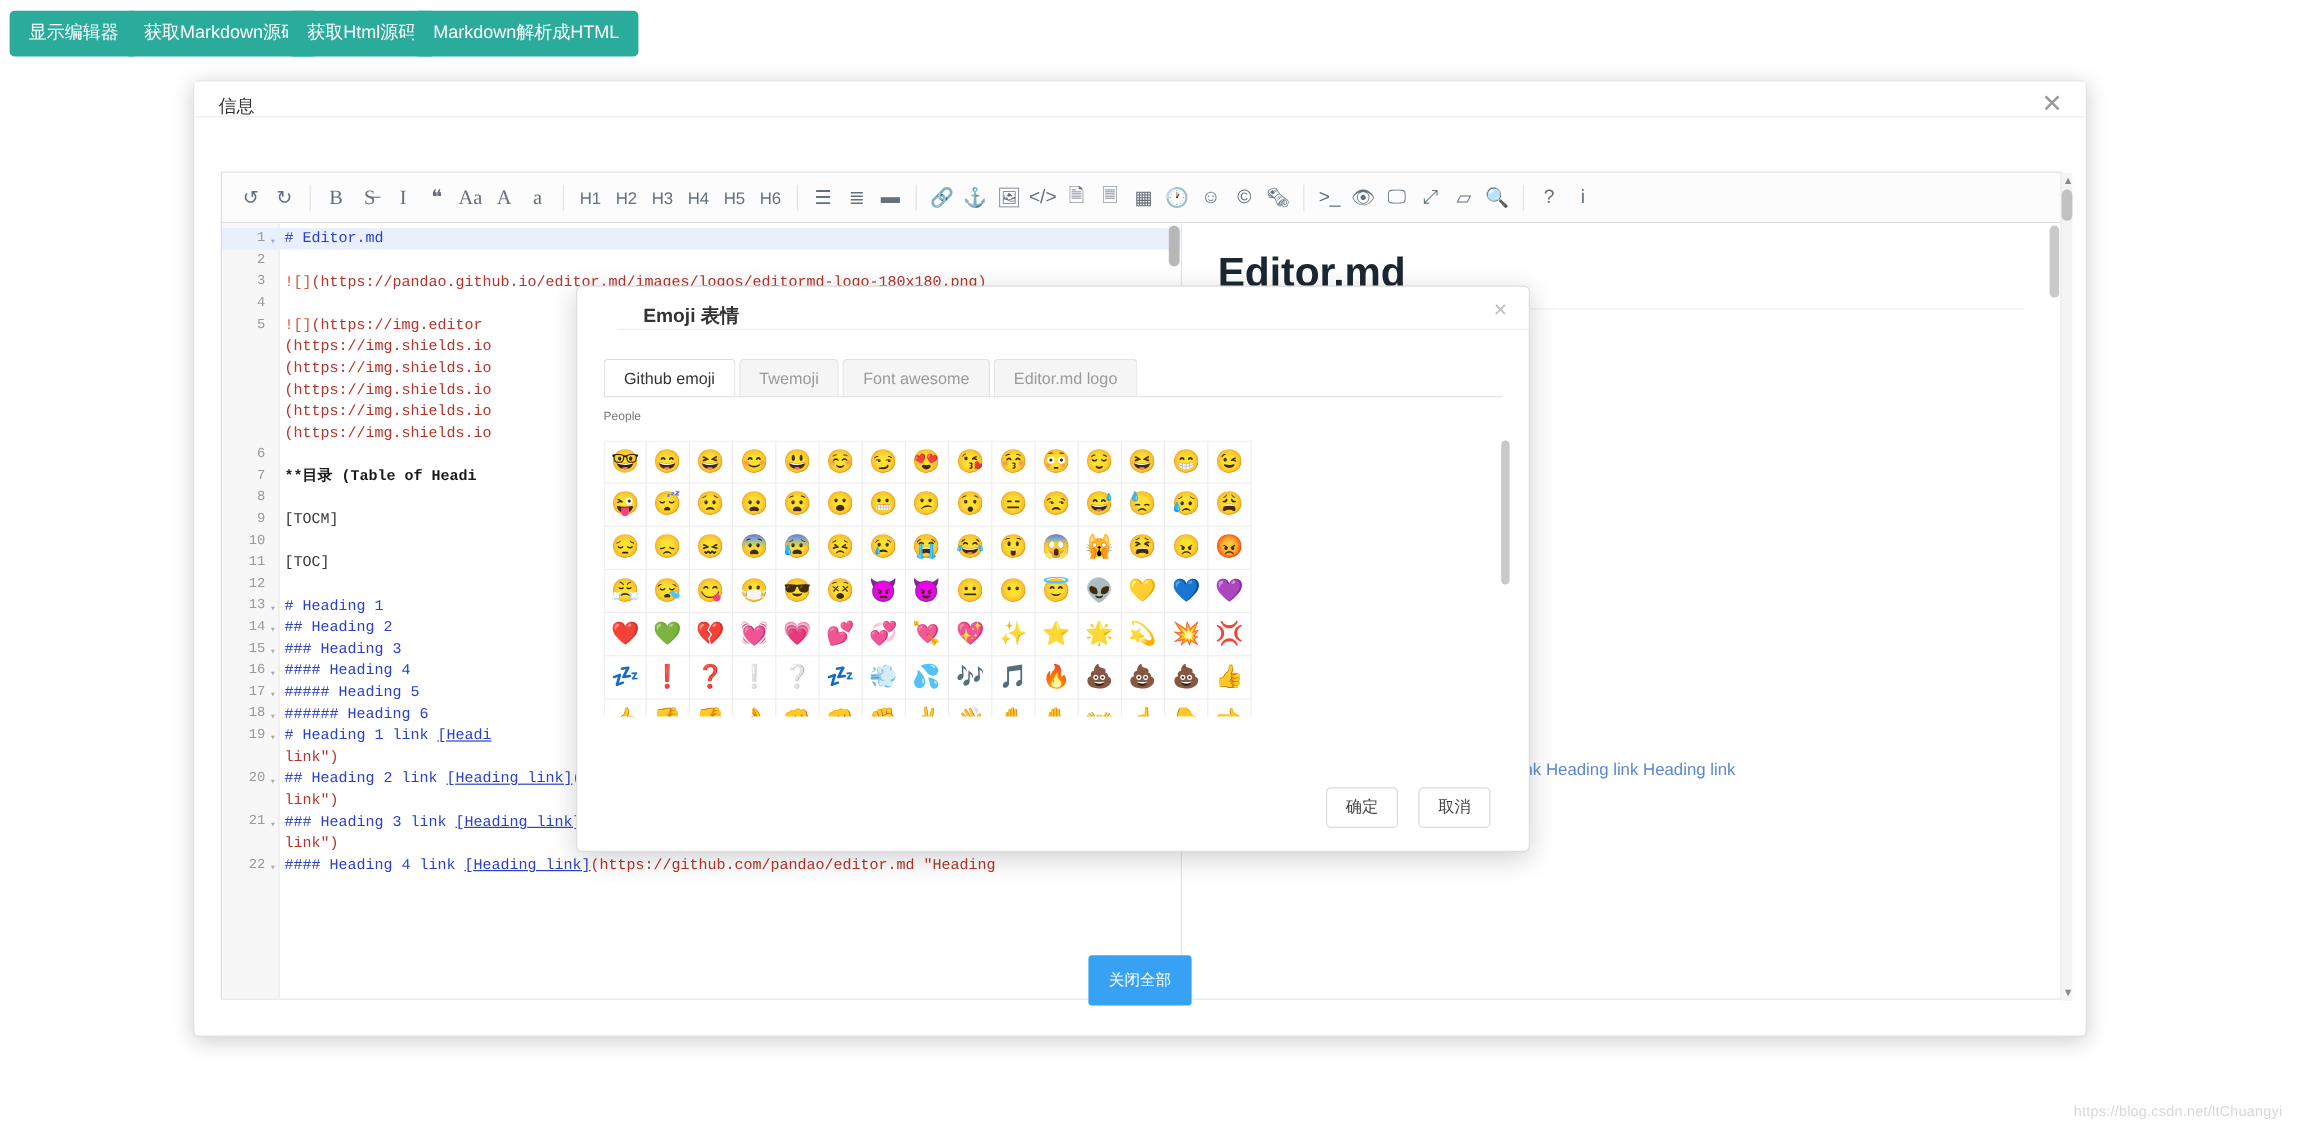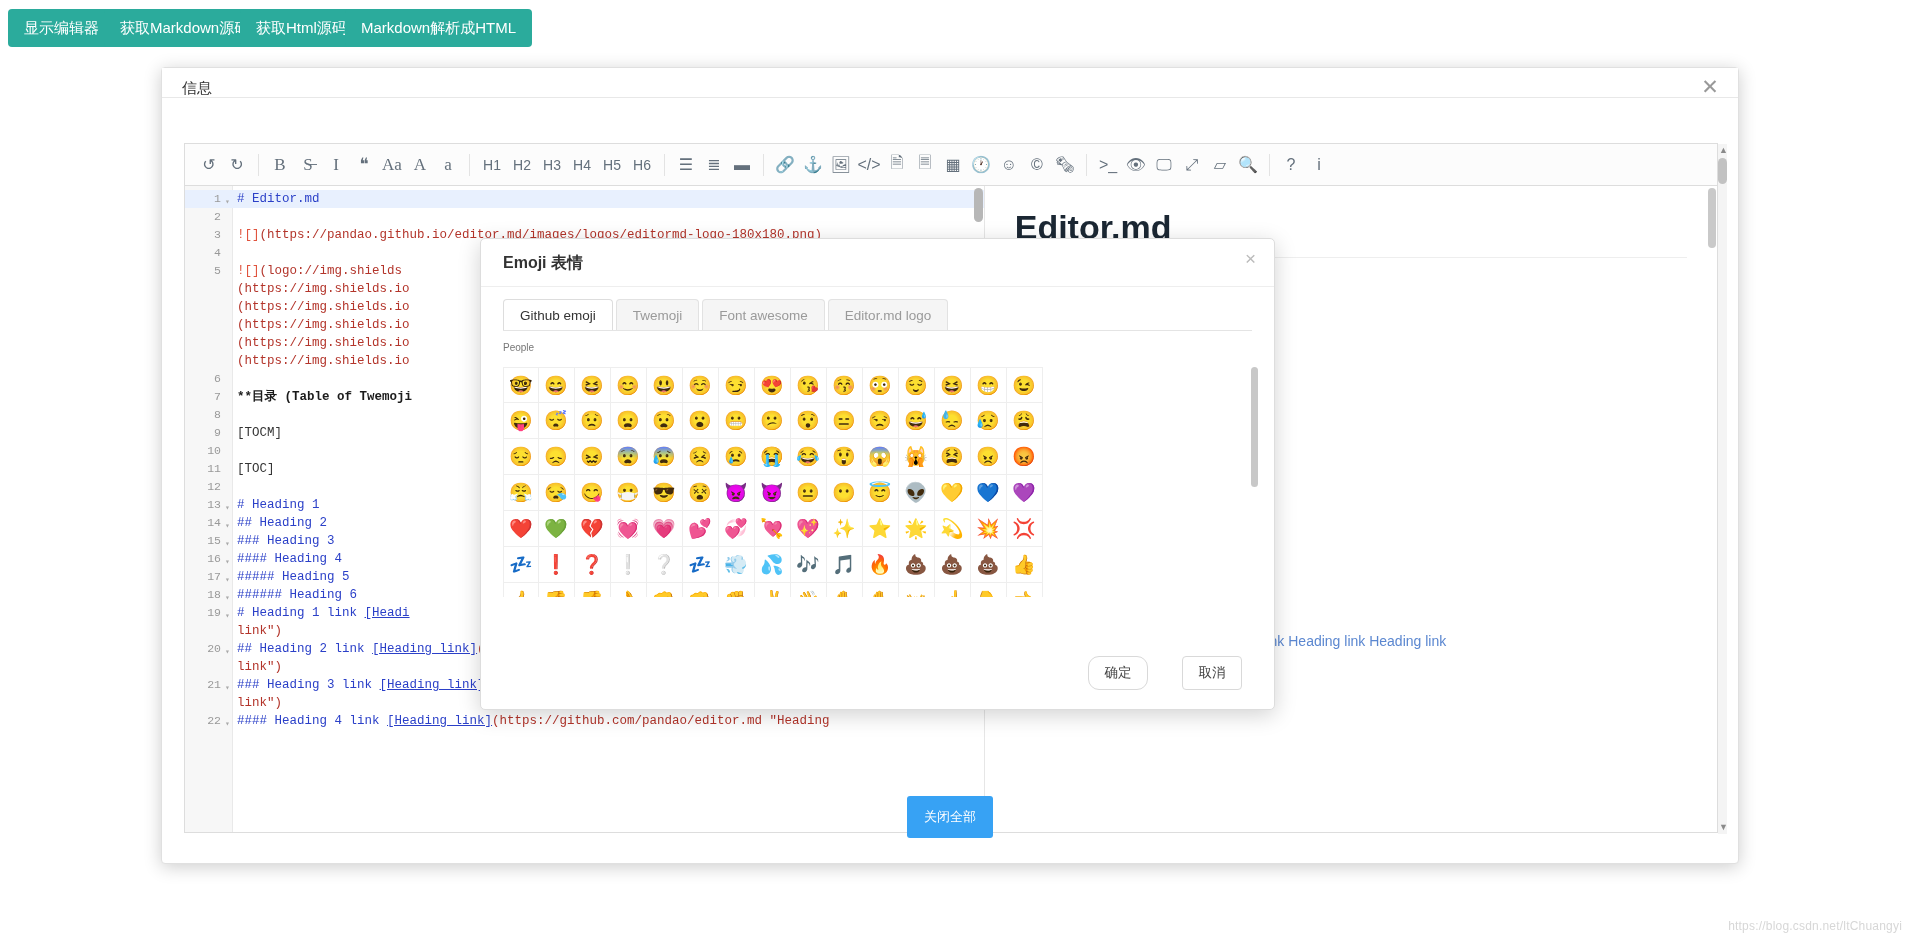--- a/index.html
+++ b/index.html
@@ -133,21 +133,21 @@
     font-size:13px; padding:12px 17px; cursor:pointer;
     font-family:"Liberation Sans", sans-serif;
   }
 
   
   .emodal {
     position:absolute; left:480px; top:238px; width:795px; height:472px;
     background:#fff; border:1px solid #ddd; border-radius:5px;
     box-shadow:0 5px 22px rgba(0,0,0,.18); z-index:40;
   }
-  .emodal-head { position:relative; height:48px; border-bottom:1px solid #eee; }
+  .emodal-head { position:relative; height:36px; border-bottom:1px solid #eee;margin-left:33px; }
   .emodal-title { position:absolute; left:22px; top:14px; font-size:16px; font-weight:bold; color:#333; }
   .emodal-x { position:absolute; right:18px; top:9px; color:#bbb; font-size:19px; cursor:pointer; }
   .etabs { position:absolute; left:22px; top:60px; display:flex; gap:3px; }
   .etab {
     height:32px; padding:0 16px; line-height:31px; font-size:13.5px;
     border:1px solid #e2e2e2; border-bottom:0; border-radius:4px 4px 0 0;
     background:#f5f5f5; color:#9a9a9a; cursor:pointer;
   }
   .etab.active { background:#fff; color:#333; border-color:#ddd; }
   .etabs-line { position:absolute; left:22px; right:22px; top:91px; height:1px; background:#e4e4e4; }
@@ -167,21 +167,21 @@
     position:absolute; right:16px; top:128px; width:7px; height:120px;
     background:#c8c8c8; border-radius:4px;
   }
   .emodal-foot { position:absolute; left:0; right:0; bottom:0; height:68px; }
   .efbtn {
     position:absolute; bottom:19px; height:34px; width:60px;
     background:#fff; border:1px solid #d9d9d9; border-radius:4px;
     font-size:13.5px; color:#444; cursor:pointer;
     font-family:"Liberation Sans", sans-serif;
   }
-  .efbtn.ok { right:126px;border-radius:11px; }
+  .efbtn.ok { right:109px; }
   .efbtn.cancel { right:32px; }
 
   .watermark {
     position:absolute; right:18px; bottom:10px;
     color:#d7d7d7; font-size:12px; letter-spacing:.2px;
   }
 </style>
 </head>
 <body>
 
@@ -267,28 +267,28 @@
 
         <div class="split">
 
           <div class="codepane">
             <div class="gutter"></div>
             <div class="codelines" id="code-host">
                 <div class="cl h1row"><span class="ln">1</span><span class="fold">▾</span><span class="ctext"><span class="k-head"># Editor.md</span></span></div>
                 <div class="cl"><span class="ln">2</span><span class="ctext"></span></div>
                 <div class="cl"><span class="ln">3</span><span class="ctext"><span class="k-img">![]</span><span class="k-url">(https://pandao.github.io/editor.md/images/logos/editormd-logo-180x180.png)</span></span></div>
                 <div class="cl"><span class="ln">4</span><span class="ctext"></span></div>
-                <div class="cl"><span class="ln">5</span><span class="ctext"><span class="k-img">![]</span><span class="k-url">(logo://img.shields</span></span></div>
+                <div class="cl"><span class="ln">5</span><span class="ctext"><span class="k-img">![]</span><span class="k-url">(https://img.editor</span></span></div>
                 <div class="cl"><span class="ln"></span><span class="ctext"><span class="k-url">(https://img.shields.io</span></span></div>
                 <div class="cl"><span class="ln"></span><span class="ctext"><span class="k-url">(https://img.shields.io</span></span></div>
                 <div class="cl"><span class="ln"></span><span class="ctext"><span class="k-url">(https://img.shields.io</span></span></div>
                 <div class="cl"><span class="ln"></span><span class="ctext"><span class="k-url">(https://img.shields.io</span></span></div>
                 <div class="cl"><span class="ln"></span><span class="ctext"><span class="k-url">(https://img.shields.io</span></span></div>
                 <div class="cl"><span class="ln">6</span><span class="ctext"></span></div>
-                <div class="cl"><span class="ln">7</span><span class="ctext"><span class="k-bold">**目录 (Table of Twemoji</span></span></div>
+                <div class="cl"><span class="ln">7</span><span class="ctext"><span class="k-bold">**目录 (Table of Headi</span></span></div>
                 <div class="cl"><span class="ln">8</span><span class="ctext"></span></div>
                 <div class="cl"><span class="ln">9</span><span class="ctext"><span class="k-plain">[TOCM]</span></span></div>
                 <div class="cl"><span class="ln">10</span><span class="ctext"></span></div>
                 <div class="cl"><span class="ln">11</span><span class="ctext"><span class="k-plain">[TOC]</span></span></div>
                 <div class="cl"><span class="ln">12</span><span class="ctext"></span></div>
                 <div class="cl"><span class="ln">13</span><span class="fold">▾</span><span class="ctext"><span class="k-head"># Heading 1</span></span></div>
                 <div class="cl"><span class="ln">14</span><span class="fold">▾</span><span class="ctext"><span class="k-head">## Heading 2</span></span></div>
                 <div class="cl"><span class="ln">15</span><span class="fold">▾</span><span class="ctext"><span class="k-head">### Heading 3</span></span></div>
                 <div class="cl"><span class="ln">16</span><span class="fold">▾</span><span class="ctext"><span class="k-head">#### Heading 4</span></span></div>
                 <div class="cl"><span class="ln">17</span><span class="fold">▾</span><span class="ctext"><span class="k-head">##### Heading 5</span></span></div>

